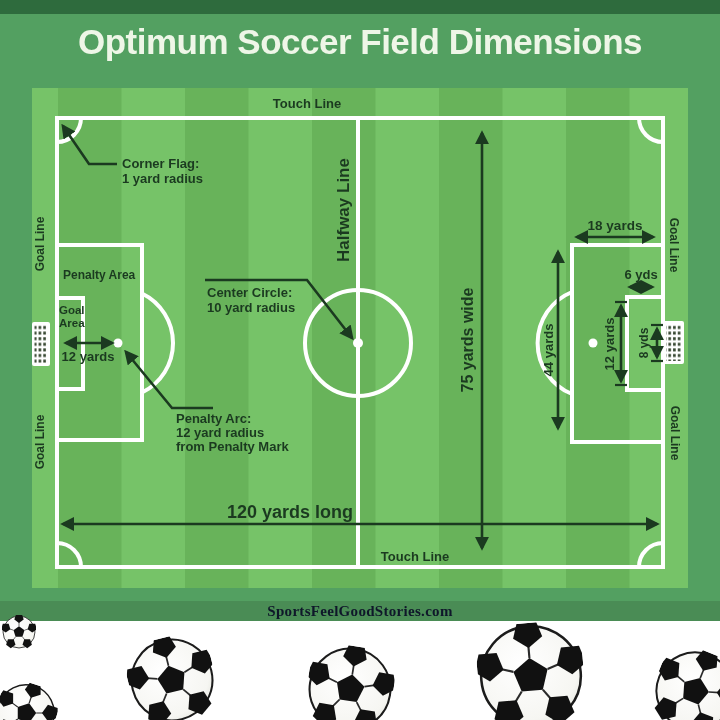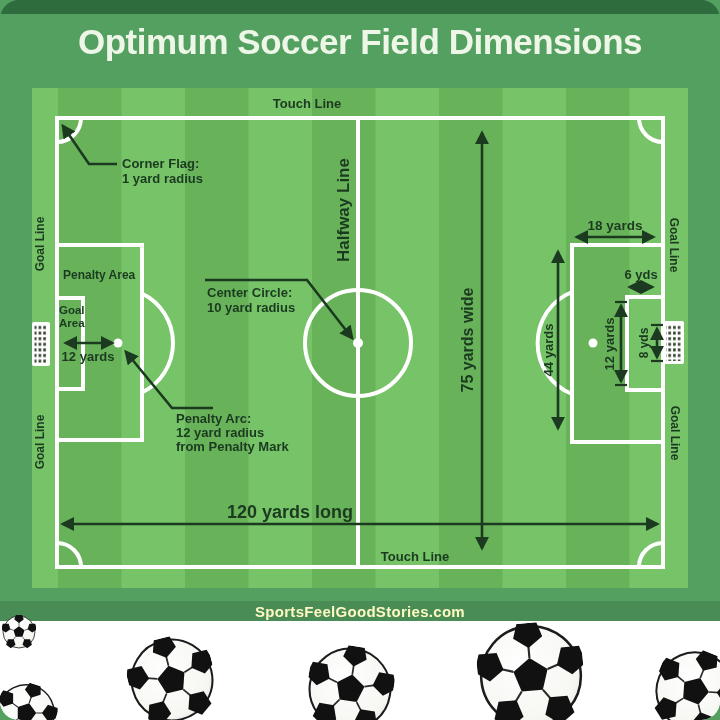--- a/index.html
+++ b/index.html
@@ -1,24 +1,24 @@
 <!DOCTYPE html>
 <html><head>
 <meta charset="utf-8">
 <style>
   html,body{margin:0;padding:0;background:#53a061;}
   .page{position:relative;width:720px;height:720px;overflow:hidden;
-        background:#53a061;font-family:"Liberation Sans",sans-serif;border-radius:19px;}
+        background:#53a061;font-family:"Liberation Sans",sans-serif;}
   .top-strip{position:absolute;left:0;top:0;width:720px;height:14px;background:#2e6b3d;}
   .title{position:absolute;left:0;top:22px;width:720px;margin:0;text-align:center;
          font-size:35px;font-weight:bold;letter-spacing:-0.5px;color:#eef6e7;}
   .field-svg{position:absolute;left:0;top:0;width:720px;height:720px;}
   .footer-bar{position:absolute;left:0;top:601px;width:720px;height:20px;background:#4a8c55;
               display:flex;align-items:center;justify-content:center;}
-  .footer-bar span{color:#fef9c3;font-weight:bold;font-size:15px;letter-spacing:0.3px;}
+  .footer-bar span{color:#0f172a;font-weight:bold;font-size:15px;letter-spacing:0.3px;font-family:Liberation Serif, serif;}
   .balls-strip{position:absolute;left:0;top:621px;width:720px;height:99px;background:#ffffff;}
   .ball{position:absolute;}
   svg text{fill:#1b3a20;font-family:"Liberation Sans",sans-serif;font-weight:bold;}
   .t11{font-size:11.5px;} .t12{font-size:12px;} .t13{font-size:13px;}
   .t14{font-size:13.5px;} .t16{font-size:16px;} .t17{font-size:17px;} .t18{font-size:18px;}
   .wline{stroke:#ffffff;stroke-width:4;fill:none;}
   .arrow{stroke:#1b3a20;stroke-width:2.6;fill:none;}
   .cap{stroke:#1b3a20;stroke-width:2.2;}
 </style>
 </head>

